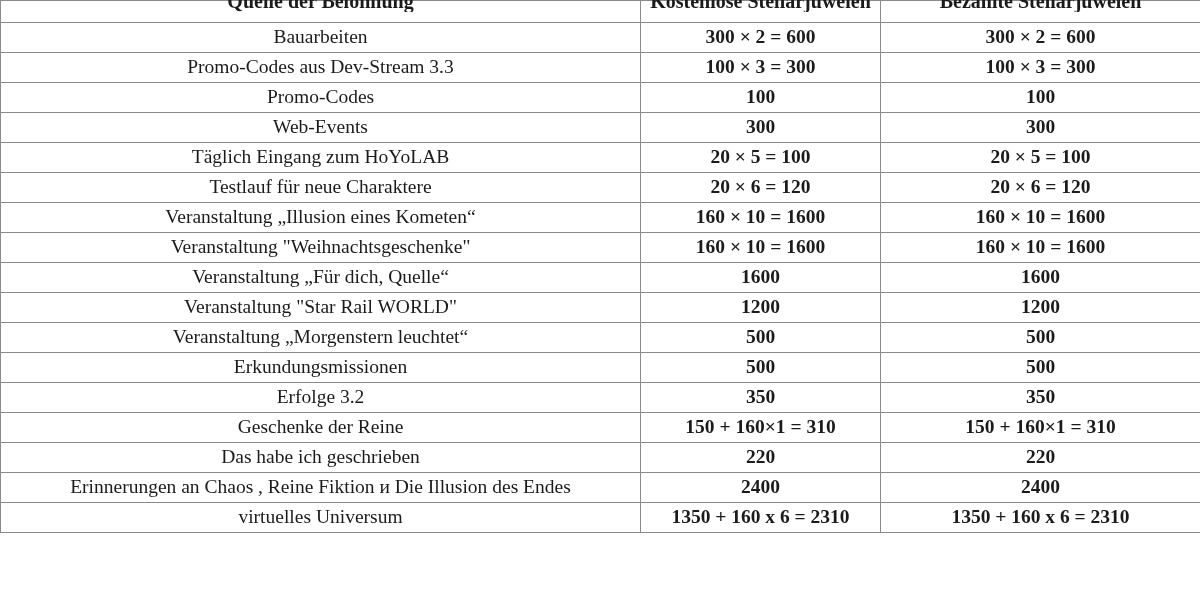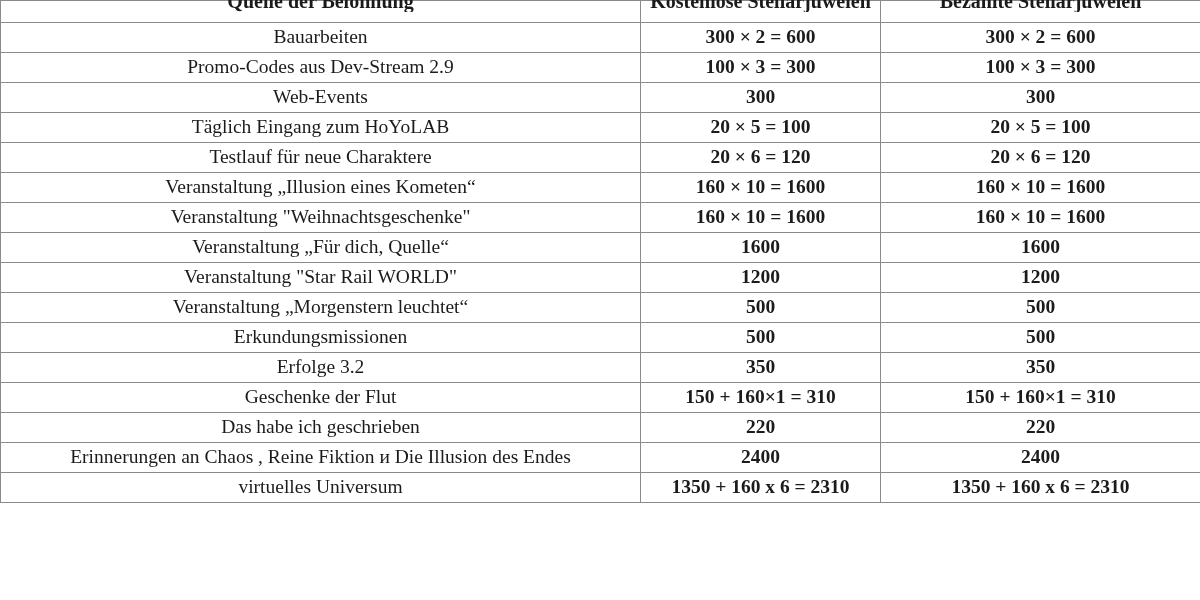--- a/index.html
+++ b/index.html
@@ -86,23 +86,28 @@
         <th class="clip-top">Bezahlte Stellarjuwelen</th>
       </tr>
     </thead>
     <tbody id="table-body">
         <tr>
           <td class="label-cell">Bauarbeiten</td>
           <td class="num-cell">300 × 2 = 600</td>
           <td class="num-cell">300 × 2 = 600</td>
         </tr>
         <tr>
-          <td class="label-cell">Promo-Codes aus Dev-Stream 2.9</td>
+          <td class="label-cell">Promo-Codes aus Dev-Stream 3.3</td>
           <td class="num-cell">100 × 3 = 300</td>
           <td class="num-cell">100 × 3 = 300</td>
+        </tr>
+        <tr>
+          <td class="label-cell">Promo-Codes</td>
+          <td class="num-cell">100</td>
+          <td class="num-cell">100</td>
         </tr>
         <tr>
           <td class="label-cell">Web-Events</td>
           <td class="num-cell">300</td>
           <td class="num-cell">300</td>
         </tr>
         <tr>
           <td class="label-cell">Täglich Eingang zum HoYoLAB</td>
           <td class="num-cell">20 × 5 = 100</td>
           <td class="num-cell">20 × 5 = 100</td>
@@ -141,21 +146,21 @@
           <td class="label-cell">Erkundungsmissionen</td>
           <td class="num-cell">500</td>
           <td class="num-cell">500</td>
         </tr>
         <tr>
           <td class="label-cell">Erfolge 3.2</td>
           <td class="num-cell">350</td>
           <td class="num-cell">350</td>
         </tr>
         <tr>
-          <td class="label-cell">Geschenke der Flut</td>
+          <td class="label-cell">Geschenke der Reine</td>
           <td class="num-cell">150 + 160×1 = 310</td>
           <td class="num-cell">150 + 160×1 = 310</td>
         </tr>
         <tr>
           <td class="label-cell">Das habe ich geschrieben</td>
           <td class="num-cell">220</td>
           <td class="num-cell">220</td>
         </tr>
         <tr>
           <td class="label-cell">Erinnerungen an Chaos , Reine Fiktion и Die Illusion des Endes</td>

